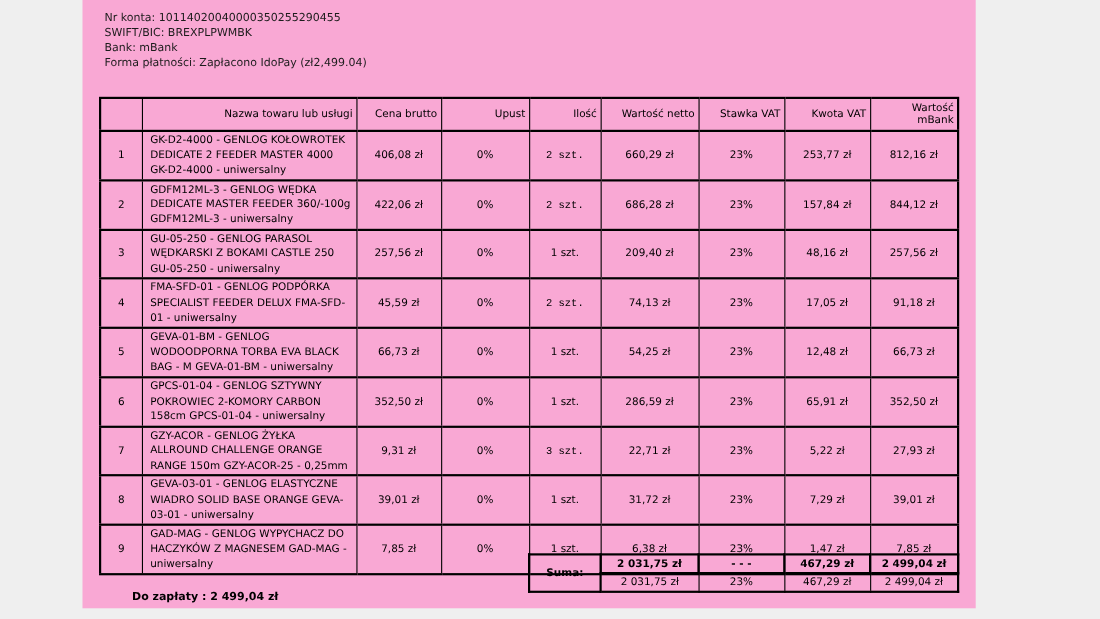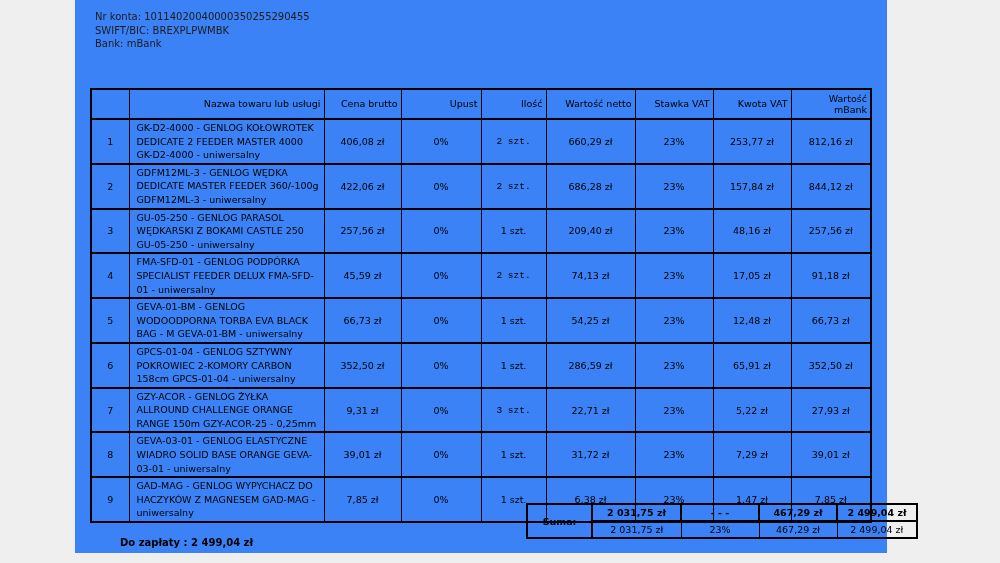--- a/index.html
+++ b/index.html
@@ -11,21 +11,21 @@
     font-family: "DejaVu Sans", "Liberation Sans", sans-serif;
     color: #000;
     overflow: hidden;
   }
   .page {
     position: absolute;
     left: 75px;
     top: 0;
     width: 812px;
     height: 553px;
-    background: #3b82f6;
+    background: #f9a8d4;
   }
   .top-block {
     position: absolute;
     left: 20px;
     top: 10px;
     font-size: 10px;
     line-height: 13.5px;
     color: #1c1c1c;
     white-space: nowrap;
   }
@@ -66,21 +66,20 @@
   }
   .bold { font-weight: bold; font-family: Liberation Mono, monospace; }
   table.suma {
     position: absolute;
     left: 405px; 
     top: 503px;
     width: 390px;
     border-collapse: collapse;
     table-layout: fixed;
     border: 2px solid #000;
-    margin-left: 46px;
   }
   table.suma td {
     border: 1px solid #000;
     font-size: 9.5px;
     height: 13px;
     padding: 1px 2px;
     text-align: center;
     vertical-align: middle;
     white-space: nowrap;
   }
@@ -104,20 +103,21 @@
 </style>
 </head>
 <body>
 
 <div class="page">
 
   <div class="top-block">
     <div>Nr konta: 10114020040000350255290455</div>
     <div>SWIFT/BIC: BREXPLPWMBK</div>
     <div>Bank: mBank</div>
+    <div>Forma płatności: Zapłacono IdoPay (zł2,499.04)</div>
   </div>
 
   <table class="main">
     <colgroup>
       <col style="width:38px">
         <col style="width:195px">
         <col style="width:77px">
       <col style="width:80px">
         <col style="width:65px">
         <col style="width:89px">

